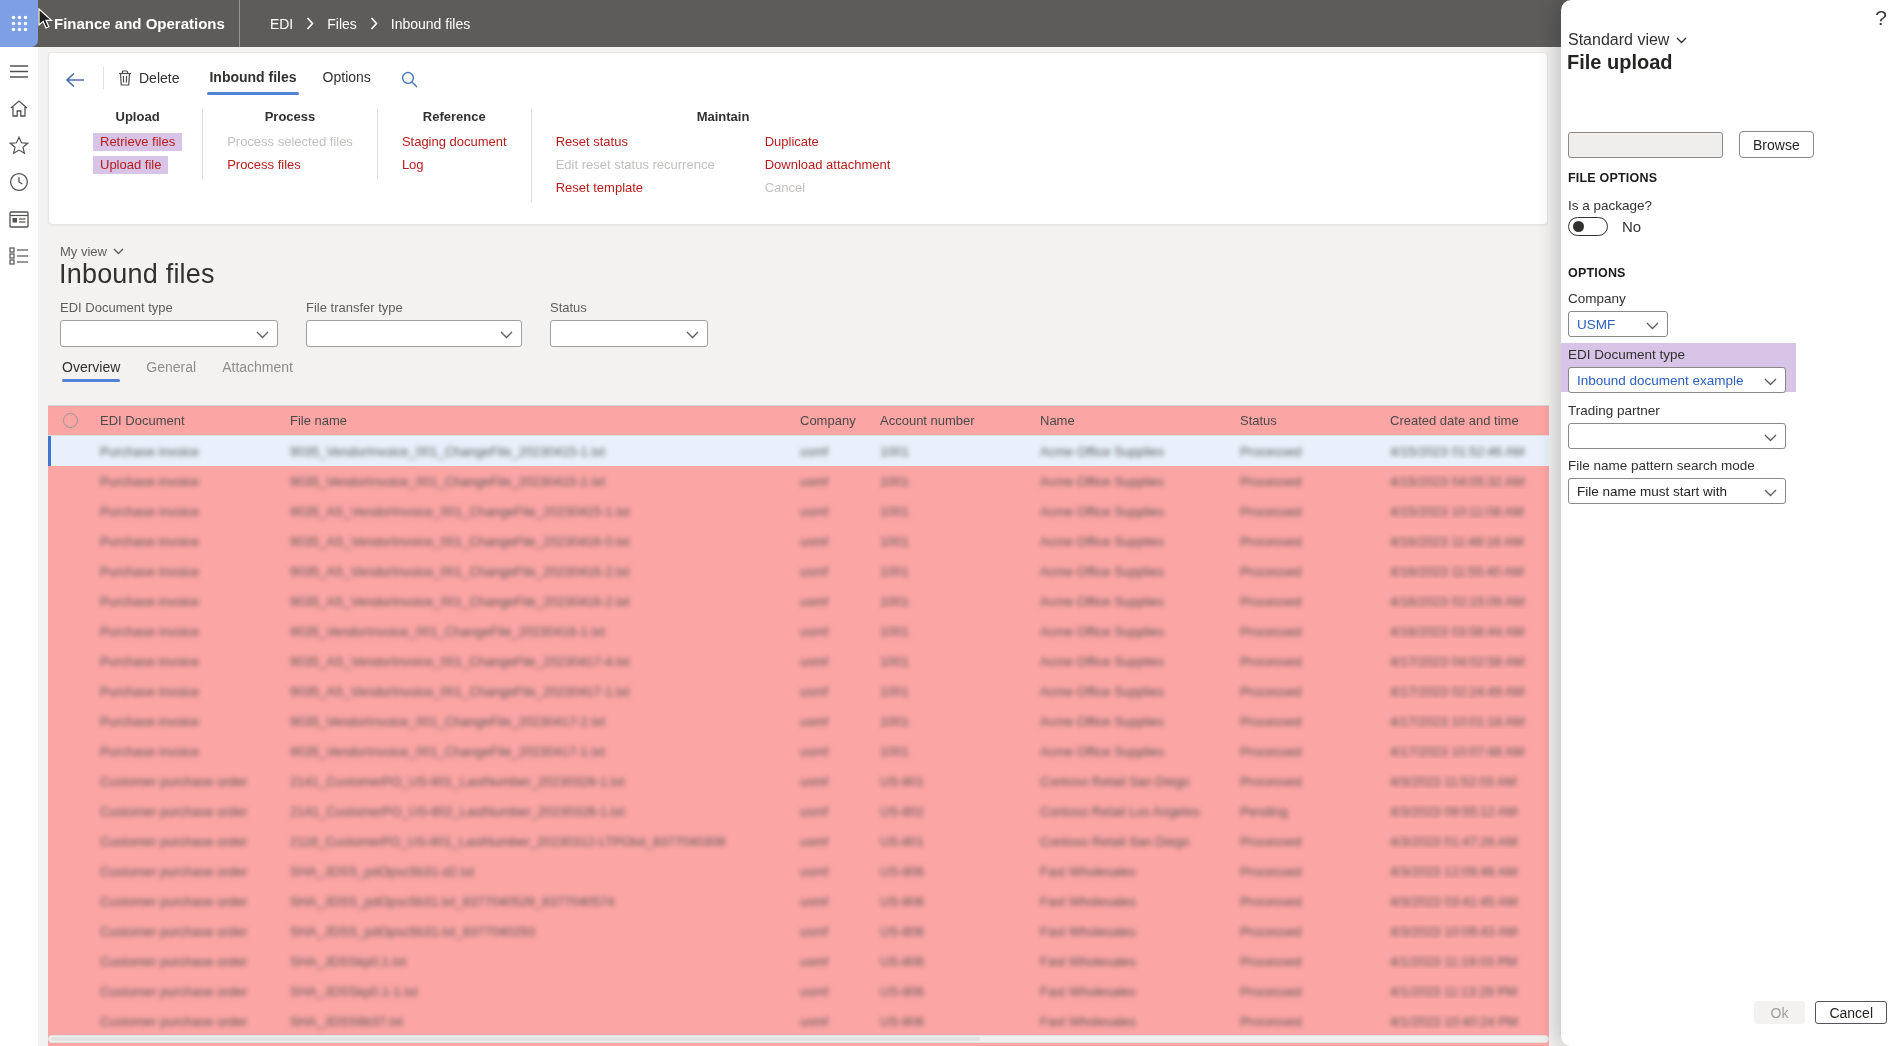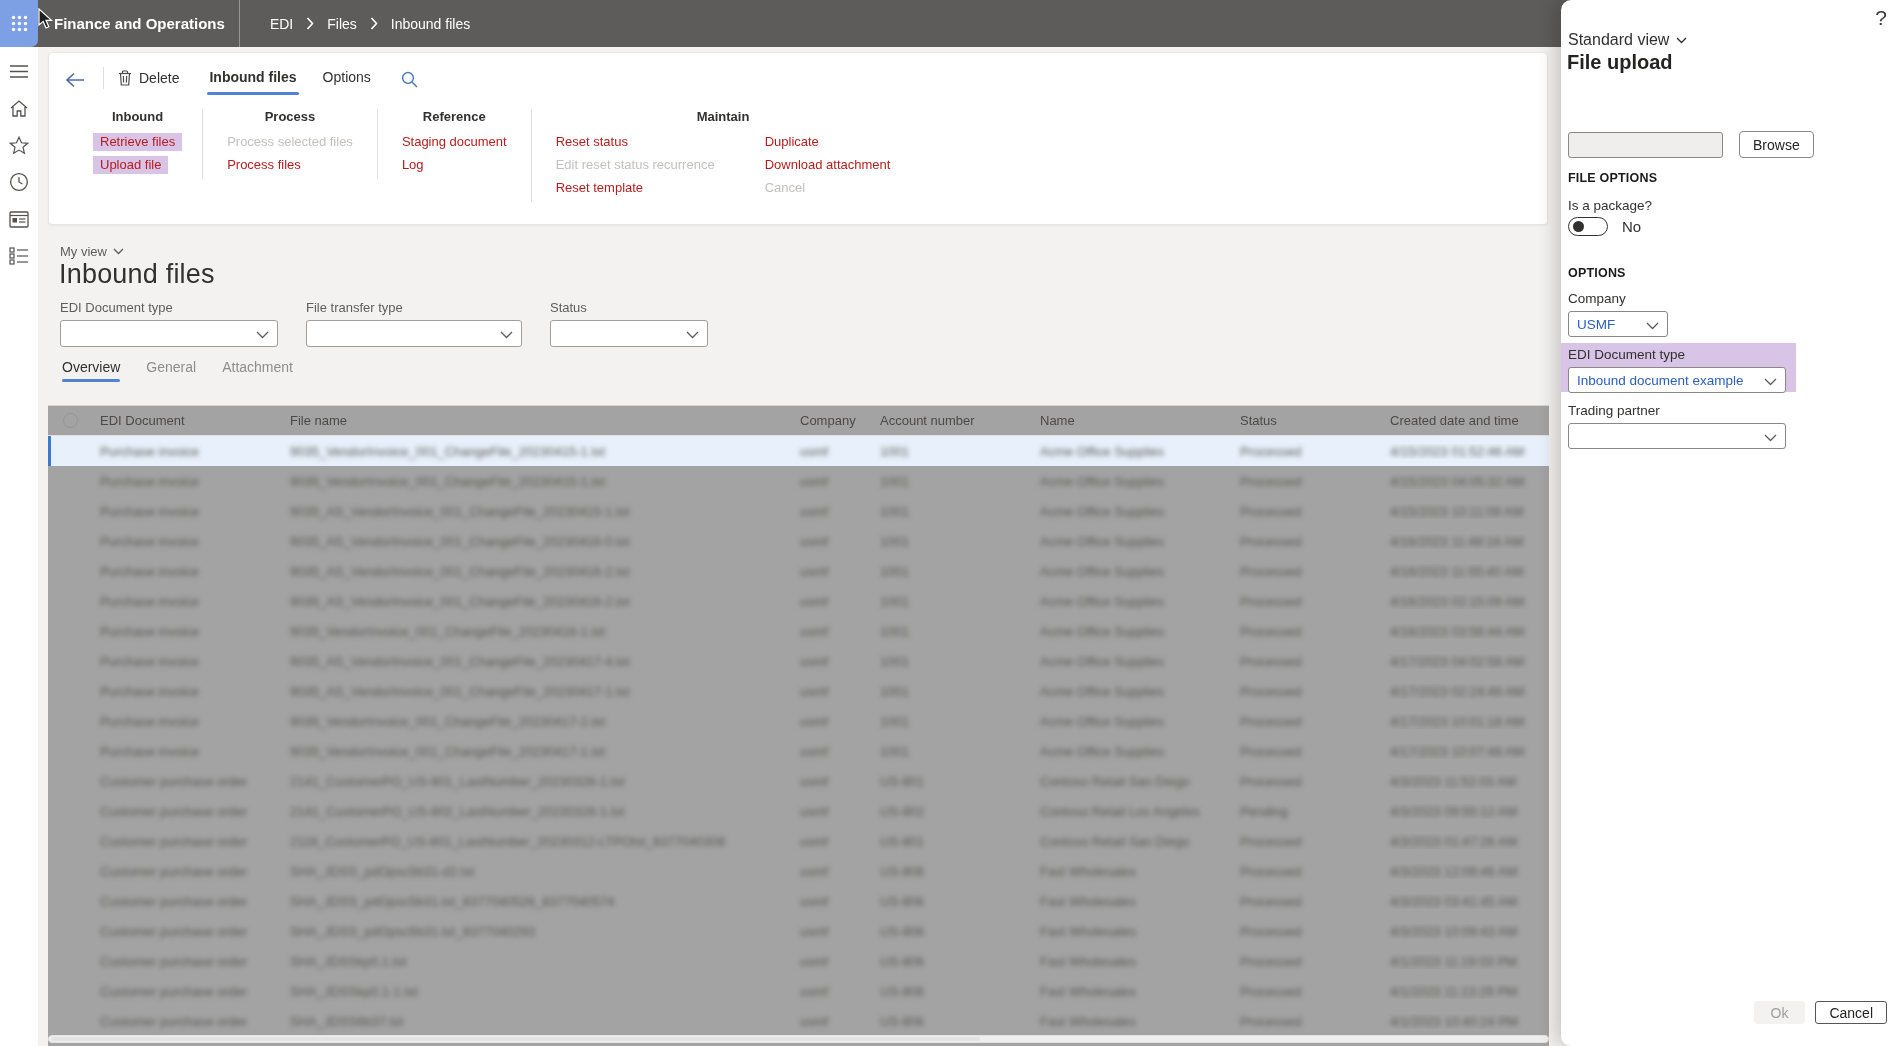--- a/index.html
+++ b/index.html
@@ -49,21 +49,21 @@
   .combo { position:relative; background:#fff; border:1px solid #a19f9d; border-radius:3px; height:27px; display:flex; align-items:center; padding:0 26px 0 8px; font-size:13.5px; color:#252423; cursor:pointer; }
   .combo .chev { position:absolute; right:8px; top:10px; }
   .blue-val { color:#2a5fc1; }
 
   .view-tabs { position:absolute; left:24px; top:312px; display:flex; gap:26px; font-size:14px; }
   .vtab { color:#8f8d8b; padding-bottom:7px; cursor:pointer; position:relative; }
   .vtab.active { color:#323130; }
   .vtab.active::after { content:""; position:absolute; left:0; right:0; bottom:0; height:3px; background:#5083d4; border-radius:2px; }
 
   
-  .grid { position:absolute; left:10px; top:358px; width:1501px; bottom:0; background:#a3a3a3; border-top:1px solid #d8d6d4; overflow:hidden; }
+  .grid { position:absolute; left:10px; top:358px; width:1501px; bottom:0; background:#fca5a5; border-top:1px solid #d8d6d4; overflow:hidden; }
   .g-head { display:flex; height:30px; align-items:center; border-bottom:1px solid #e1dfdd; font-size:13px; color:#4c4a48; }
   .g-row { display:flex; height:30px; align-items:center; font-size:13px; color:#5a5856; position:relative; }
   .g-row.selected { background:#e8f1fb; }
   .g-row.selected::before { content:""; position:absolute; left:0; top:0; bottom:0; width:3px; background:#3b78d2; }
   .c0 { width:44px; flex:none; display:flex; justify-content:center; }
   .c1 { width:190px; flex:none; padding-left:8px; }
   .c2 { width:510px; flex:none; padding-left:8px; }
   .c3 { width:80px;  flex:none; padding-left:8px; }
   .c4 { width:160px; flex:none; padding-left:8px; }
   .c5 { width:200px; flex:none; padding-left:8px; }
@@ -214,21 +214,21 @@
       <div class="ap-search">
         <svg width="17" height="17" viewBox="0 0 17 17">
             <circle cx="7" cy="7" r="5.4" stroke="#4a7ab8" stroke-width="1.5" fill="none"></circle>
             <line x1="11.2" y1="11.2" x2="16" y2="16" stroke="#4a7ab8" stroke-width="1.5"></line>
           </svg>
       </div>
     </div>
 
     <div class="ap-groups">
       <div class="group">
-        <div class="g-title">Inbound</div>
+        <div class="g-title">Upload</div>
         <div class="g-item hl">Retrieve files</div>
         <div class="g-item hl">Upload file</div>
       </div>
       <div class="group">
         <div class="g-title">Process</div>
         <div class="g-item disabled">Process selected files</div>
         <div class="g-item">Process files</div>
       </div>
       <div class="group">
         <div class="g-title">Reference</div>
@@ -569,18 +569,27 @@
   <div class="p-field" style="top:403px;">
     <label class="p-label">Trading partner</label>
     <div class="combo" style="width:218px;">
       <span></span>
       <svg class="chev" width="13" height="8" viewBox="0 0 13 8">
           <path d="M1 1 L6.5 6.5 L12 1" stroke="#605e5c" stroke-width="1.3" fill="none"></path>
         </svg>
     </div>
   </div>
 
+  <div class="p-field" style="top:458px;">
+    <label class="p-label">File name pattern search mode</label>
+    <div class="combo" style="width:218px;">
+      <span>File name must start with</span>
+      <svg class="chev" width="13" height="8" viewBox="0 0 13 8">
+          <path d="M1 1 L6.5 6.5 L12 1" stroke="#605e5c" stroke-width="1.3" fill="none"></path>
+        </svg>
+    </div>
+  </div>
 
   <div class="p-footer">
     <button class="btn btn-ok" disabled="">Ok</button>
     <button class="btn btn-cancel">Cancel</button>
   </div>
 </div>
 
 </body></html>

